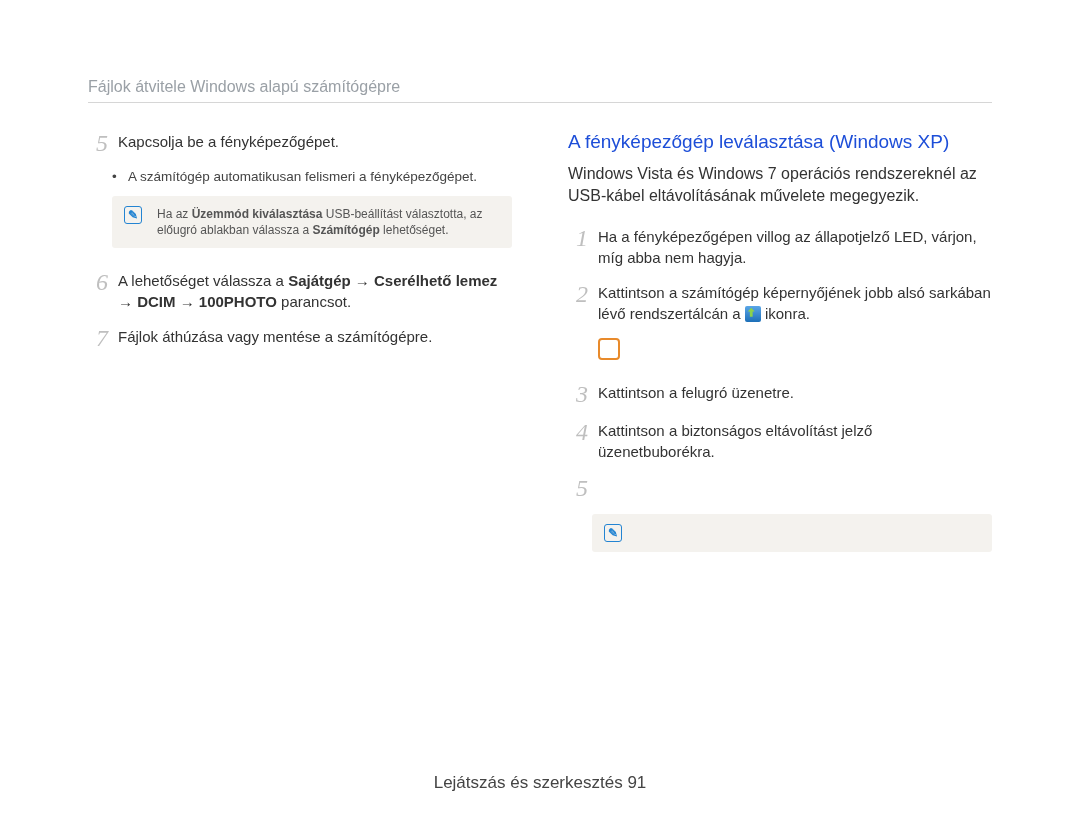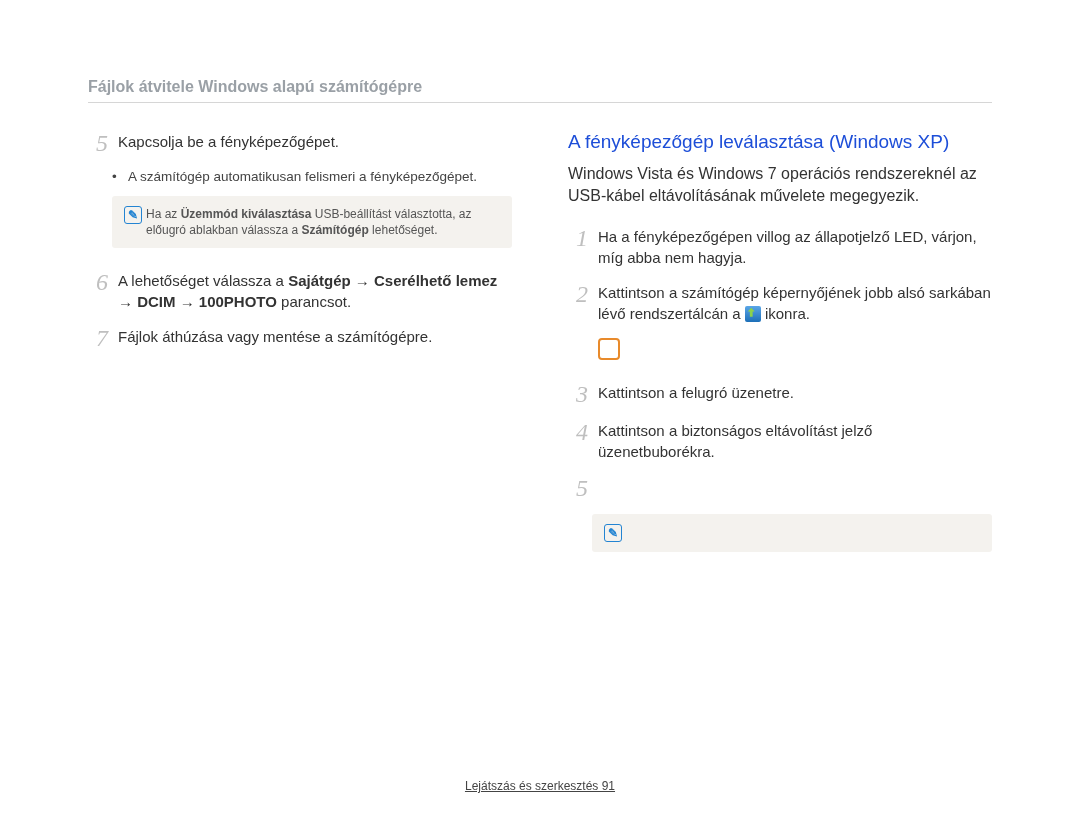--- a/index.html
+++ b/index.html
@@ -1,35 +1,35 @@
 <!DOCTYPE html>
 <html><head>
 <meta charset="utf-8">
 <style>
   * { box-sizing: border-box; margin: 0; padding: 0; }
   html, body { width: 1080px; height: 815px; background: #fff; font-family: Arial, Helvetica, sans-serif; color: #333; }
   .page { width: 1080px; height: 815px; position: relative; padding: 78px 88px 40px 88px; }
-  .page-header { color: #9aa0a6; font-size: 16px; border-bottom: 1px solid #d6d6d6; padding-bottom: 6px; margin-bottom: 28px; font-weight: bold; }
+  .page-header { color: #9aa0a6; font-size: 16px; border-bottom: 1px solid #d6d6d6; padding-bottom: 6px; margin-bottom: 28px; }
   .columns { display: flex; gap: 56px; }
   .col { flex: 1 1 0; }
   .num-item { display: flex; align-items: flex-start; gap: 10px; margin-bottom: 14px; }
   .num { font-style: italic; font-family: Georgia, 'Times New Roman', serif; color: #bfbfbf; font-size: 24px; line-height: 1; min-width: 20px; text-align: right; }
   .num-text { font-size: 15px; color: #333; line-height: 1.4; flex: 1; }
   .bullet-item { display: flex; gap: 8px; margin: 4px 0 12px 24px; font-size: 13.5px; color: #444; }
   .bullet-dot { min-width: 8px; }
-  .note-box { background: #f4f2ee; border-radius: 3px; padding: 10px 12px; margin: 8px 0 22px 24px; display: flex; gap: 4px; align-items: flex-start; font-size: 12px; color: #555; line-height: 1.35; }
+  .note-box { background: #f4f2ee; border-radius: 3px; padding: 10px 12px; margin: 8px 0 22px 24px; display: flex; gap: 15px; align-items: flex-start; font-size: 12px; color: #555; line-height: 1.35; }
   .note-box.right { margin-left: 24px; }
   .note-icon { width: 18px; height: 18px; min-width: 18px; border: 1.5px solid #2384d2; border-radius: 3px; color: #2384d2; display: flex; align-items: center; justify-content: center; font-size: 12px; font-weight: bold; }
   .note-icon::before { content: "✎"; }
   .section-title { color: #1d4ed8; font-size: 19px; margin-bottom: 10px; font-weight: 400; }
   .intro-text { font-size: 16px; color: #333; line-height: 1.4; margin-bottom: 18px; }
   .tray-icon { display: inline-block; width: 16px; height: 16px; background: linear-gradient(180deg,#5aa6e7,#1d6fb8); border-radius: 2px; vertical-align: text-bottom; position: relative; }
   .tray-icon::after { content: ""; position: absolute; top: 2px; left: 3px; width: 7px; height: 9px; background: #8bd24a; clip-path: polygon(0 40%, 50% 0, 100% 40%, 70% 40%, 70% 100%, 30% 100%, 30% 40%); }
   .orange-box { width: 22px; height: 22px; border: 2px solid #e88a2b; border-radius: 4px; margin: 6px 0 22px 30px; }
-  .footer { position: absolute; left: 0; right: 0; bottom: 22px; text-align: center; font-size: 12px; color: #444; text-decoration: underline; }
+  .footer { position: absolute; left: 0; right: 0; bottom: 22px; text-align: center; font-size: 17px; color: #444; }
   .bold { font-weight: 700; }
 </style>
 </head>
 <body>
 
 <div class="page">
 
   <div class="page-header">
     <span>Fájlok átvitele Windows alapú számítógépre</span>
   </div>

